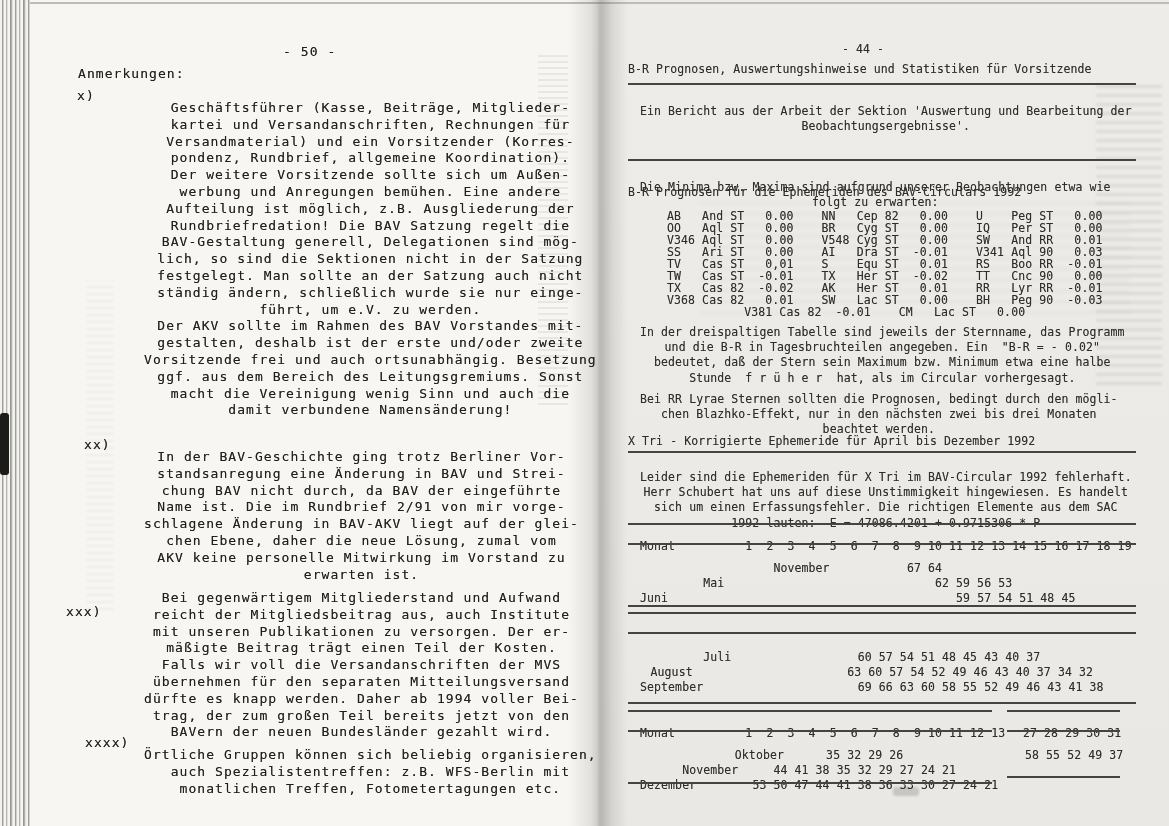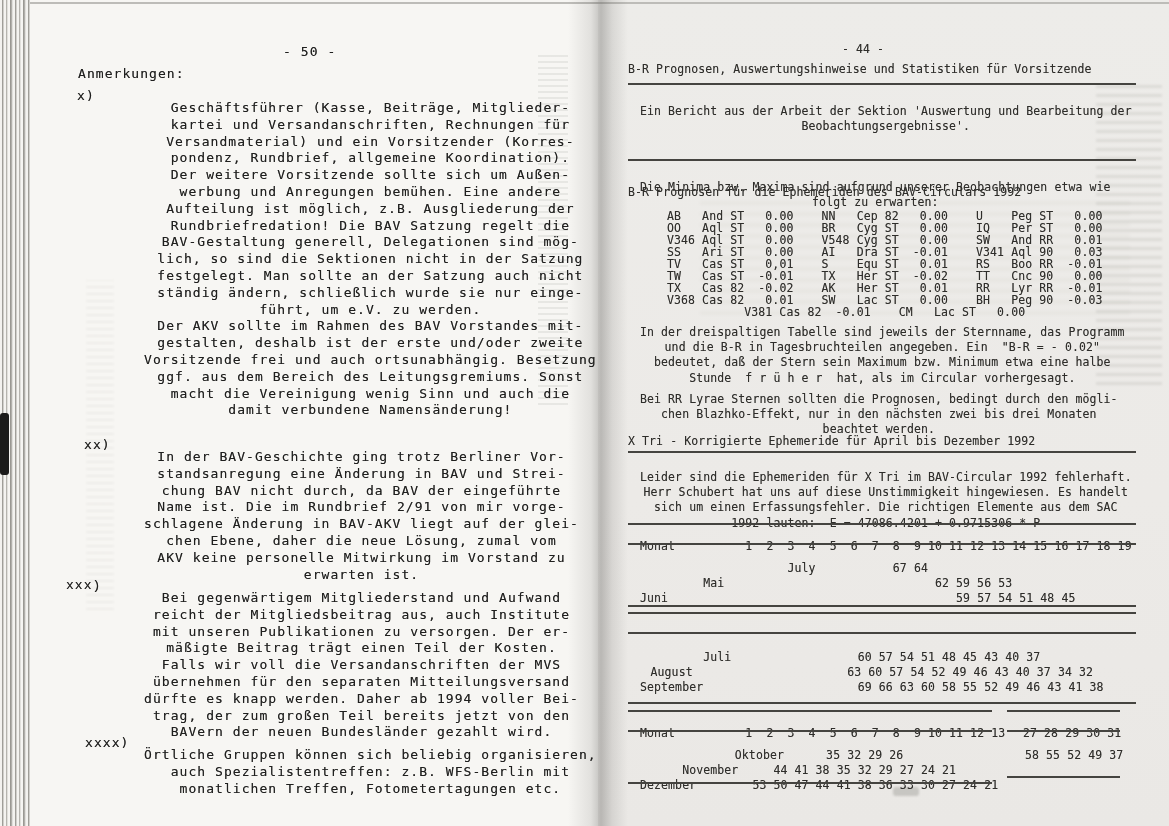--- a/index.html
+++ b/index.html
@@ -96,21 +96,21 @@
   <div class="abs lp-text" style="left:84px; top:437px;">xx)</div>
   <pre class="abs lp-text" style="left:132px; top:437px;">In der BAV-Geschichte ging trotz Berliner Vor-
 standsanregung eine Änderung in BAV und Strei-
 chung BAV nicht durch, da BAV der eingeführte
 Name ist. Die im Rundbrief 2/91 von mir vorge-
 schlagene Änderung in BAV-AKV liegt auf der glei-
 chen Ebene, daher die neue Lösung, zumal vom
 AKV keine personelle Mitwirkung im Vorstand zu
 erwarten ist.</pre>
 
-  <div class="abs lp-text" style="left:66px; top:578px;font-family:Liberation Mono, monospace;">xxx)</div>
+  <div class="abs lp-text" style="left:66px; top:604px;">xxx)</div>
   <pre class="abs lp-text" style="left:132px; top:578px;">Bei gegenwärtigem Mitgliederstand und Aufwand
 reicht der Mitgliedsbeitrag aus, auch Institute
 mit unseren Publikationen zu versorgen. Der er-
 mäßigte Beitrag trägt einen Teil der Kosten.
 Falls wir voll die Versandanschriften der MVS
 übernehmen für den separaten Mitteilungsversand
 dürfte es knapp werden. Daher ab 1994 voller Bei-
 trag, der zum großen Teil bereits jetzt von den
 BAVern der neuen Bundesländer gezahlt wird.</pre>
 
@@ -156,21 +156,21 @@
   <div class="rule" style="left:628px; top:451px; width:508px;"></div>
 
   <pre class="abs rp-text" style="left:628px; top:458px;">Leider sind die Ephemeriden für X Tri im BAV-Circular 1992 fehlerhaft.
 Herr Schubert hat uns auf diese Unstimmigkeit hingewiesen. Es handelt
 sich um einen Erfassungsfehler. Die richtigen Elemente aus dem SAC
 1992 lauten:  E = 47086.4201 + 0.9715306 * P</pre>
 
   <div class="rule" style="left:628px; top:523px; width:508px;"></div>
   <pre class="abs rp-text" style="left:628px; top:527px;">Monat          1  2  3  4  5  6  7  8  9 10 11 12 13 14 15 16 17 18 19</pre>
   <div class="rule" style="left:628px; top:543px; width:508px;"></div>
-  <pre class="abs rp-text" style="left:628px; top:549px; line-height:15px;">July           67 64
+  <pre class="abs rp-text" style="left:628px; top:549px; line-height:15px;">November           67 64
 Mai                              62 59 56 53
 Juni                                         59 57 54 51 48 45</pre>
   <div class="rule" style="left:628px; top:605px; width:508px;"></div>
 
   <div class="rule" style="left:628px; top:612px; width:508px;"></div>
   <div class="rule" style="left:628px; top:632px; width:508px;"></div>
   <pre class="abs rp-text" style="left:628px; top:638px; line-height:15px;">Juli                  60 57 54 51 48 45 43 40 37
 August                      63 60 57 54 52 49 46 43 40 37 34 32
 September                      69 66 63 60 58 55 52 49 46 43 41 38</pre>
   <div class="rule" style="left:628px; top:702px; width:508px;"></div>

